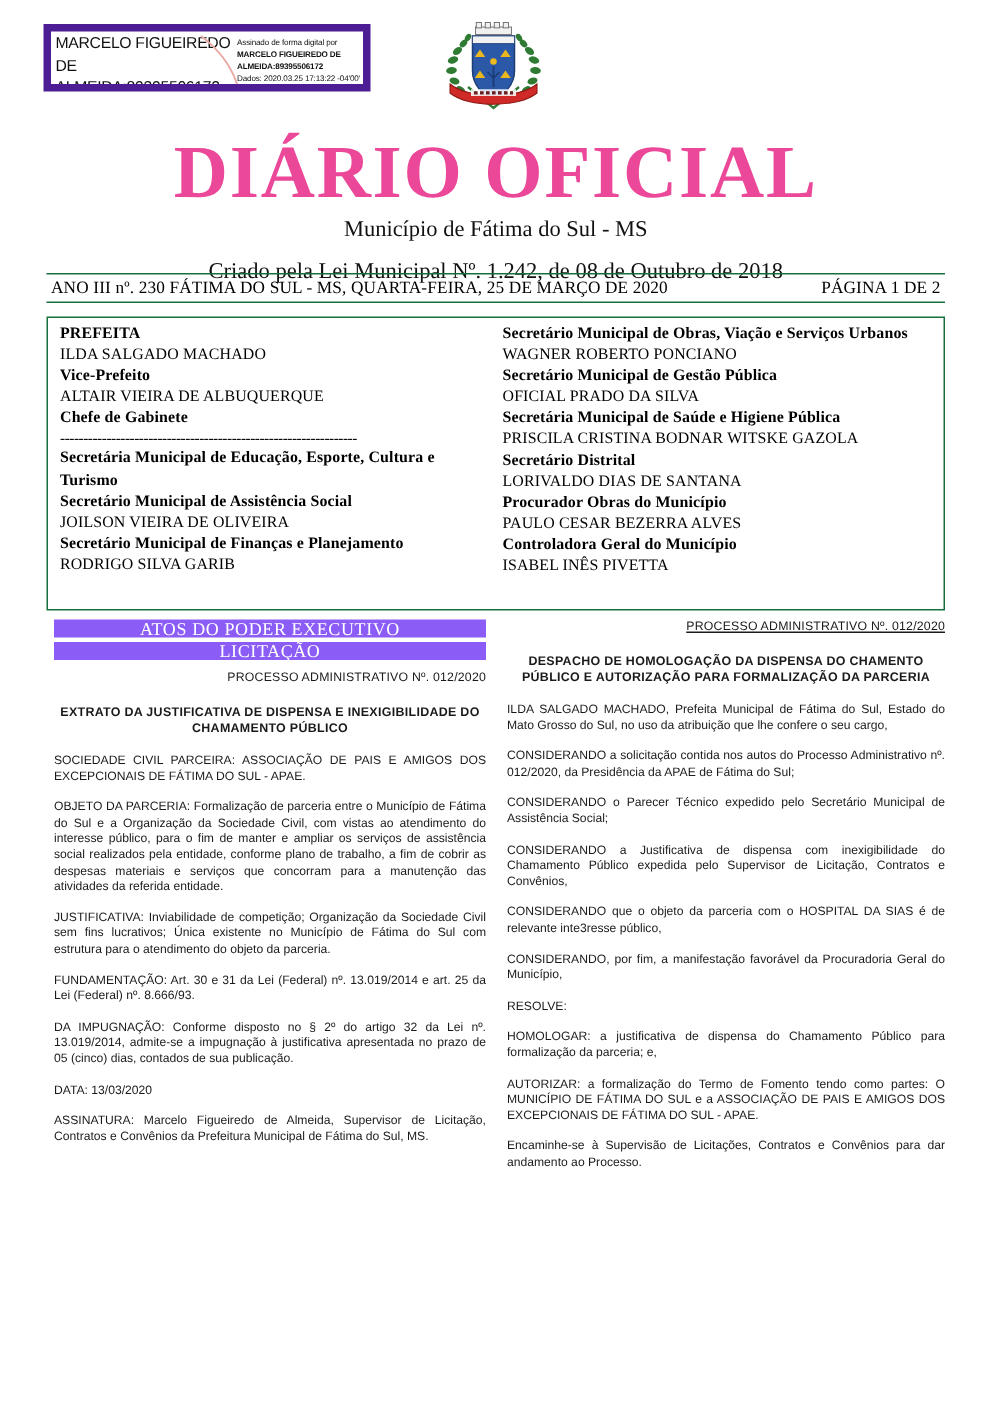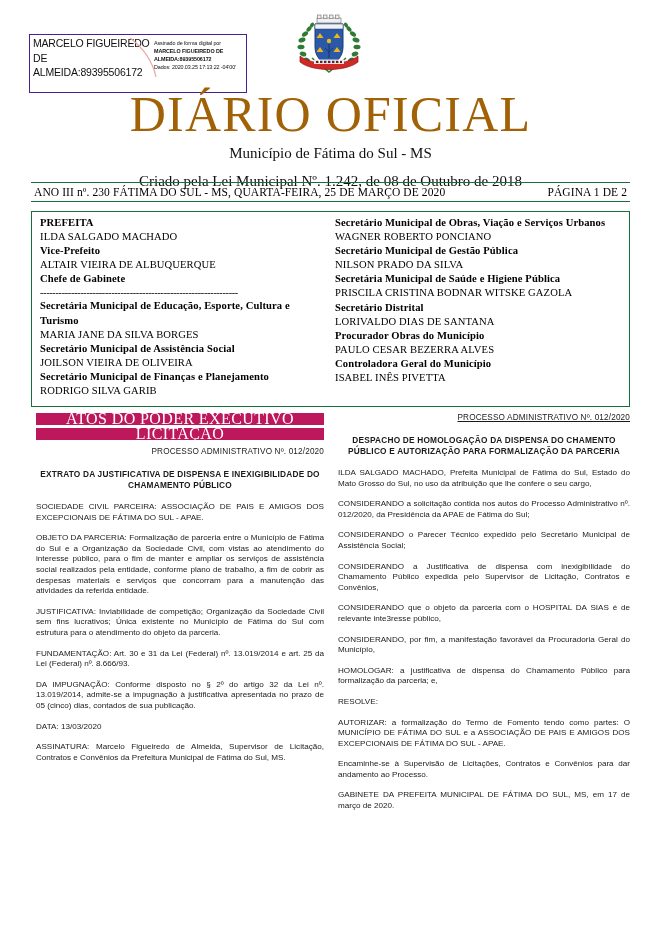--- a/index.html
+++ b/index.html
@@ -13,24 +13,24 @@
     position: relative;
     font-family: "Liberation Sans", sans-serif;
     color: #000;
     overflow: hidden;
   }
 
   
   .sig-box {
     position: absolute;
     left: 29px;
-    top: 34px;
+    top: 16px;
     width: 218px;
-    height: 59px;
-    border: 1px solid #4c1d95;
+    height: 45px;
+    border: 5px solid #4c1d95;
     box-sizing: border-box;
     overflow: hidden;
   }
   .sig-left {
     position: absolute;
     left: 3px;
     top: 1px;
     width: 120px;
     font-family: "Liberation Sans", sans-serif;
     font-size: 10.5px;
@@ -75,21 +75,22 @@
     left: 0;
     top: 88px;
     width: 661px;
     text-align: center;
   }
   .masthead .title {
     font-family: "Liberation Serif", serif;
     font-size: 50px;
     line-height: 52px;
     letter-spacing: 1.2px;
-    color: #a16207;
+    color: #ec4899;
+    font-weight: bold;
   }
   .masthead .subtitle {
     font-family: "Liberation Serif", serif;
     font-size: 15px;
     line-height: 25px;
     margin-top: 1px;
     color: #111;
   }
   .masthead .lawline {
     font-family: "Liberation Serif", serif;
@@ -157,25 +158,25 @@
     font-size: 10.2px;
     line-height: 13px;
     white-space: nowrap;
     overflow: hidden;
     display: block;
   }
 
   
   .banner {
     position: absolute;
-    background: #be185d;
+    background: #8b5cf6;
     color: #ffffff;
     text-align: center;
     font-family: "Liberation Serif", serif;
-    font-size: 16px;
+    font-size: 12px;
     letter-spacing: 0.4px;
     box-sizing: border-box;
   }
   #banner-exec {
     left: 36px;
     top: 413px;
     width: 288px;
     height: 12px;
     line-height: 12px;
   }
@@ -321,40 +322,39 @@
     <div>
       <div class="off-role">Vice-Prefeito</div>
       <div class="off-name">ALTAIR VIEIRA DE ALBUQUERQUE</div>
     </div>
     <div>
       <div class="off-role">Chefe de Gabinete</div>
     </div>
     <div class="off-sep">----------------------------------------------------------------</div>
     <div>
       <div class="off-role">Secretária Municipal de Educação, Esporte, Cultura e Turismo</div>
-      <div class="off-name">MARIA JANE DA SILVA BORGES</div>
     </div>
     <div>
       <div class="off-role">Secretário Municipal de Assistência Social</div>
       <div class="off-name">JOILSON VIEIRA DE OLIVEIRA</div>
     </div>
     <div>
       <div class="off-role">Secretário Municipal de Finanças e Planejamento</div>
       <div class="off-name">RODRIGO SILVA GARIB</div>
     </div>
   </div>
 
   <div class="col colR">
     <div>
       <div class="off-role">Secretário Municipal de Obras, Viação e Serviços Urbanos</div>
       <div class="off-name">WAGNER ROBERTO PONCIANO</div>
     </div>
     <div>
       <div class="off-role">Secretário Municipal de Gestão Pública</div>
-      <div class="off-name">NILSON PRADO DA SILVA</div>
+      <div class="off-name">OFICIAL PRADO DA SILVA</div>
     </div>
     <div>
       <div class="off-role">Secretária Municipal de Saúde e Higiene Pública</div>
       <div class="off-name">PRISCILA CRISTINA BODNAR WITSKE GAZOLA</div>
     </div>
     <div>
       <div class="off-role">Secretário Distrital</div>
       <div class="off-name">LORIVALDO DIAS DE SANTANA</div>
     </div>
     <div>
@@ -390,22 +390,21 @@
   <div class="sec-head">DESPACHO DE HOMOLOGAÇÃO DA DISPENSA DO CHAMENTO PÚBLICO E AUTORIZAÇÃO PARA FORMALIZAÇÃO DA PARCERIA</div>
 
   <p class="para"><b>ILDA SALGADO MACHADO,</b><span> Prefeita Municipal de Fátima do Sul, Estado do Mato Grosso do Sul, no uso da atribuição que lhe confere o seu cargo,</span></p>
 
   <p class="para">CONSIDERANDO a solicitação contida nos autos do Processo Administrativo nº. 012/2020, da Presidência da APAE de Fátima do Sul;</p>
   <p class="para">CONSIDERANDO o Parecer Técnico expedido pelo Secretário Municipal de Assistência Social;</p>
   <p class="para">CONSIDERANDO a Justificativa de dispensa com inexigibilidade do Chamamento Público expedida pelo Supervisor de Licitação, Contratos e Convênios,</p>
   <p class="para">CONSIDERANDO que o objeto da parceria com o HOSPITAL DA SIAS é de relevante inte3resse público,</p>
   <p class="para">CONSIDERANDO, por fim, a manifestação favorável da Procuradoria Geral do Município,</p>
 
+  <p class="para"><b>RESOLVE:</b></p>
+
   <p class="para"><b>HOMOLOGAR:</b><span> a justificativa de dispensa do Chamamento Público para formalização da parceria; e,</span></p>
 
-  <p class="para"><b>RESOLVE:</b></p>
-
   <p class="para"><b>AUTORIZAR:</b><span> a formalização do Termo de Fomento tendo como partes: O MUNICÍPIO DE FÁTIMA DO SUL e a ASSOCIAÇÃO DE PAIS E AMIGOS DOS EXCEPCIONAIS DE FÁTIMA DO SUL - APAE.</span></p>
 
   <p class="para">Encaminhe-se à Supervisão de Licitações, Contratos e Convênios para dar andamento ao Processo.</p>
 
-  <p class="para"><b>GABINETE DA PREFEITA MUNICIPAL DE FÁTIMA DO SUL, MS,</b><span> em 17 de março de 2020.</span></p>
 </div>
 
 </body></html>

